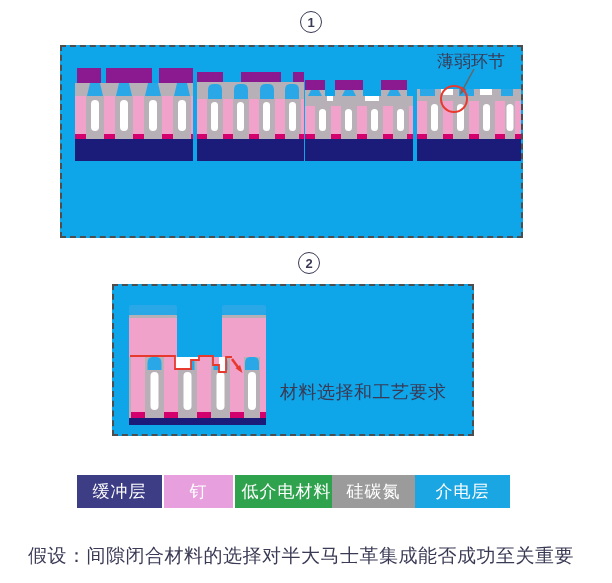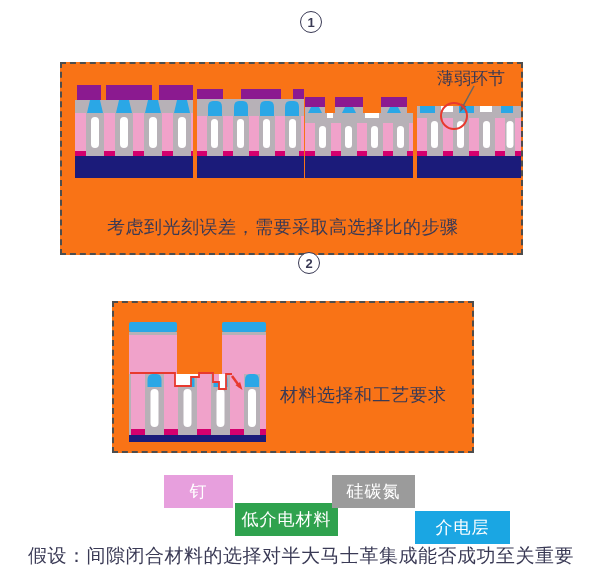--- a/index.html
+++ b/index.html
@@ -2,29 +2,29 @@
 <html style="--ink: #3a3a55; --dash: #4d4d4d; --buffer: #3d3d85; --pin: #e79fdd; --lowk: #2fa24e; --sicn: #9b9b9b; --dielectric: #1aa6e3; --base-navy: #1b1b7a; --pink: #f0a2ca; --purple: #8b1a90; --blue-cap: #2aa7e6; --fin-gray: #b7b1b7; --via-magenta: #d4006e; --marker-red: #e8392e; --arrow-gray: #666666;"><head>
 <meta charset="utf-8">
 <style>
   html,body{margin:0;padding:0;background:#fff;}
   .page{position:relative;width:612px;height:583px;background:#ffffff;overflow:hidden;
         font-family:"Liberation Sans","DejaVu Sans",sans-serif;color:var(--ink,#3a3a55);}
   .abs{position:absolute;}
   .badge{position:absolute;width:20px;height:20px;border:1.5px solid var(--ink,#3a3a55);
          border-radius:50%;display:flex;align-items:center;justify-content:center;
          font-size:13px;font-weight:bold;color:var(--ink,#3a3a55);background:#fff;}
-  .dashed-box{position:absolute;border:2px dashed var(--dash,#4d4d4d);box-sizing:border-box;background:#f97316;margin-top:17px;}
+  .dashed-box{position:absolute;border:2px dashed var(--dash,#4d4d4d);box-sizing:border-box;background:#0ea5e9;}
   .panel{position:absolute;top:21px;}
   .txt{position:absolute;font-size:18px;letter-spacing:0.5px;color:var(--ink,#3a3a55);white-space:nowrap;}
   .weak{position:absolute;font-size:17px;color:var(--ink,#3a3a55);white-space:nowrap;}
   .legend-item{position:absolute;top:475px;height:33px;display:flex;align-items:center;
                justify-content:center;color:#ffffff;font-size:17px;letter-spacing:1px;}
   .lg0{background:var(--buffer,#3d3d85);}
   .lg1{background:var(--pin,#e79fdd);}
-  .lg2{background:var(--lowk,#2fa24e);margin-top:28px;}
+  .lg2{background:var(--lowk,#2fa24e);}
   .lg3{background:var(--sicn,#9b9b9b);}
   .lg4{background:var(--dielectric,#1aa6e3);}
   .footer{position:absolute;left:28px;top:543px;font-size:19px;letter-spacing:0.5px;
           color:var(--ink,#3a3a55);white-space:nowrap;}
   
   .f-purple{fill:var(--purple,#8b1a90);}
   .f-blue{fill:var(--blue-cap,#2aa7e6);}
   .f-pink{fill:var(--pink,#f0a2ca);}
   .f-gray{fill:var(--fin-gray,#b7b1b7);}
   .f-navy{fill:var(--base-navy,#1b1b7a);}
@@ -194,21 +194,20 @@
         <rect class="f-mag" x="98" y="66" width="6" height="5"></rect>
       </g>
       <rect class="f-navy" x="0" y="71" width="104" height="22"></rect>
       <line class="s-gray" x1="57" y1="1" x2="45" y2="23" stroke-width="1.5"></line>
       <polygon class="f-agray" points="43,27 49.4,21.4 44.2,18.6"></polygon>
       <circle class="s-red" cx="37" cy="31" r="13" stroke-width="2"></circle>
     </svg>
 
     <div class="weak" style="left:375px;top:3px;">薄弱环节</div>
 
-    <div class="txt" style="left:45px;top:151px;">考虑到光刻误差，需要采取高选择比的步骤</div>
   </div>
 
   <div class="badge" style="left:298px;top:252px;">2</div>
 
   <div class="dashed-box" style="left:112px;top:284px;width:362px;height:152px;">
 
     <svg class="abs" style="left:15px;top:16px;" width="137" height="124" viewBox="0 0 137 124">
 
       <rect class="f-gray" x="0" y="55" width="137" height="61"></rect>
       <g>
@@ -256,23 +255,24 @@
       <g>
         <rect class="f-mag" x="2" y="110" width="14" height="6"></rect>
         <rect class="f-mag" x="35" y="110" width="14" height="6"></rect>
         <rect class="f-mag" x="68" y="110" width="14" height="6"></rect>
         <rect class="f-mag" x="101" y="110" width="14" height="6"></rect>
         <rect class="f-mag" x="131" y="110" width="6" height="6"></rect>
       </g>
       <rect class="f-navy" x="0" y="116" width="137" height="7"></rect>
     </svg>
 
-    <div class="txt" style="left:166px;top:80px;">材料选择和工艺要求</div>
+    <div class="txt" style="left:166px;top:94px;">材料选择和工艺要求</div>
   </div>
 
+  <div class="legend-item lg0" style="left:77px;width:85px;">缓冲层</div>
   <div class="legend-item lg1" style="left:164px;width:69px;">钉</div>
   <div class="legend-item lg2" style="left:235px;width:103px;">低介电材料</div>
   <div class="legend-item lg3" style="left:332px;width:83px;">硅碳氮</div>
-  <div class="legend-item lg4" style="left:415px;width:95px;margin-top:36px;">介电层</div>
+  <div class="legend-item lg4" style="left:415px;width:95px;">介电层</div>
 
   <div class="footer">假设：间隙闭合材料的选择对半大马士革集成能否成功至关重要</div>
 
 </div>
 
 </body></html>

